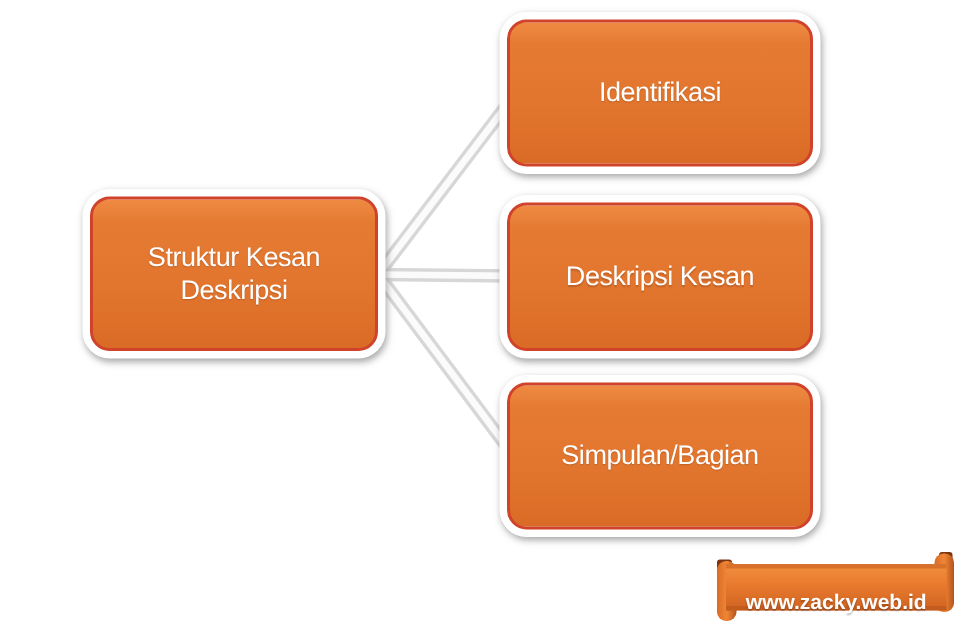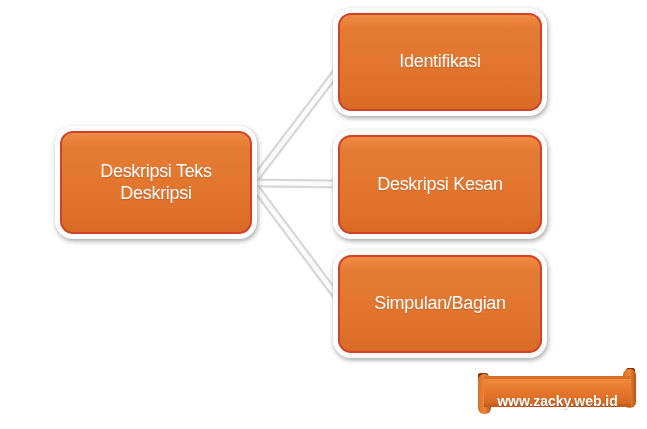--- a/index.html
+++ b/index.html
@@ -46,21 +46,21 @@
     </g>
     <g stroke="#fbfbfb" stroke-width="4.5" stroke-linecap="round" fill="none">
       <path d="M252 183 L344 62"></path>
       <path d="M252 183 L344 184"></path>
       <path d="M252 183 L344 306"></path>
     </g>
   </svg>
 
   <div class="node root">
     <div class="node-inner">
-      <span>Deskripsi Teks Deskripsi</span>
+      <span>Struktur Kesan Deskripsi</span>
     </div>
   </div>
 
   <div class="node child-0">
     <div class="node-inner">
       <span>Identifikasi</span>
     </div>
   </div>
 
   <div class="node child-1">

